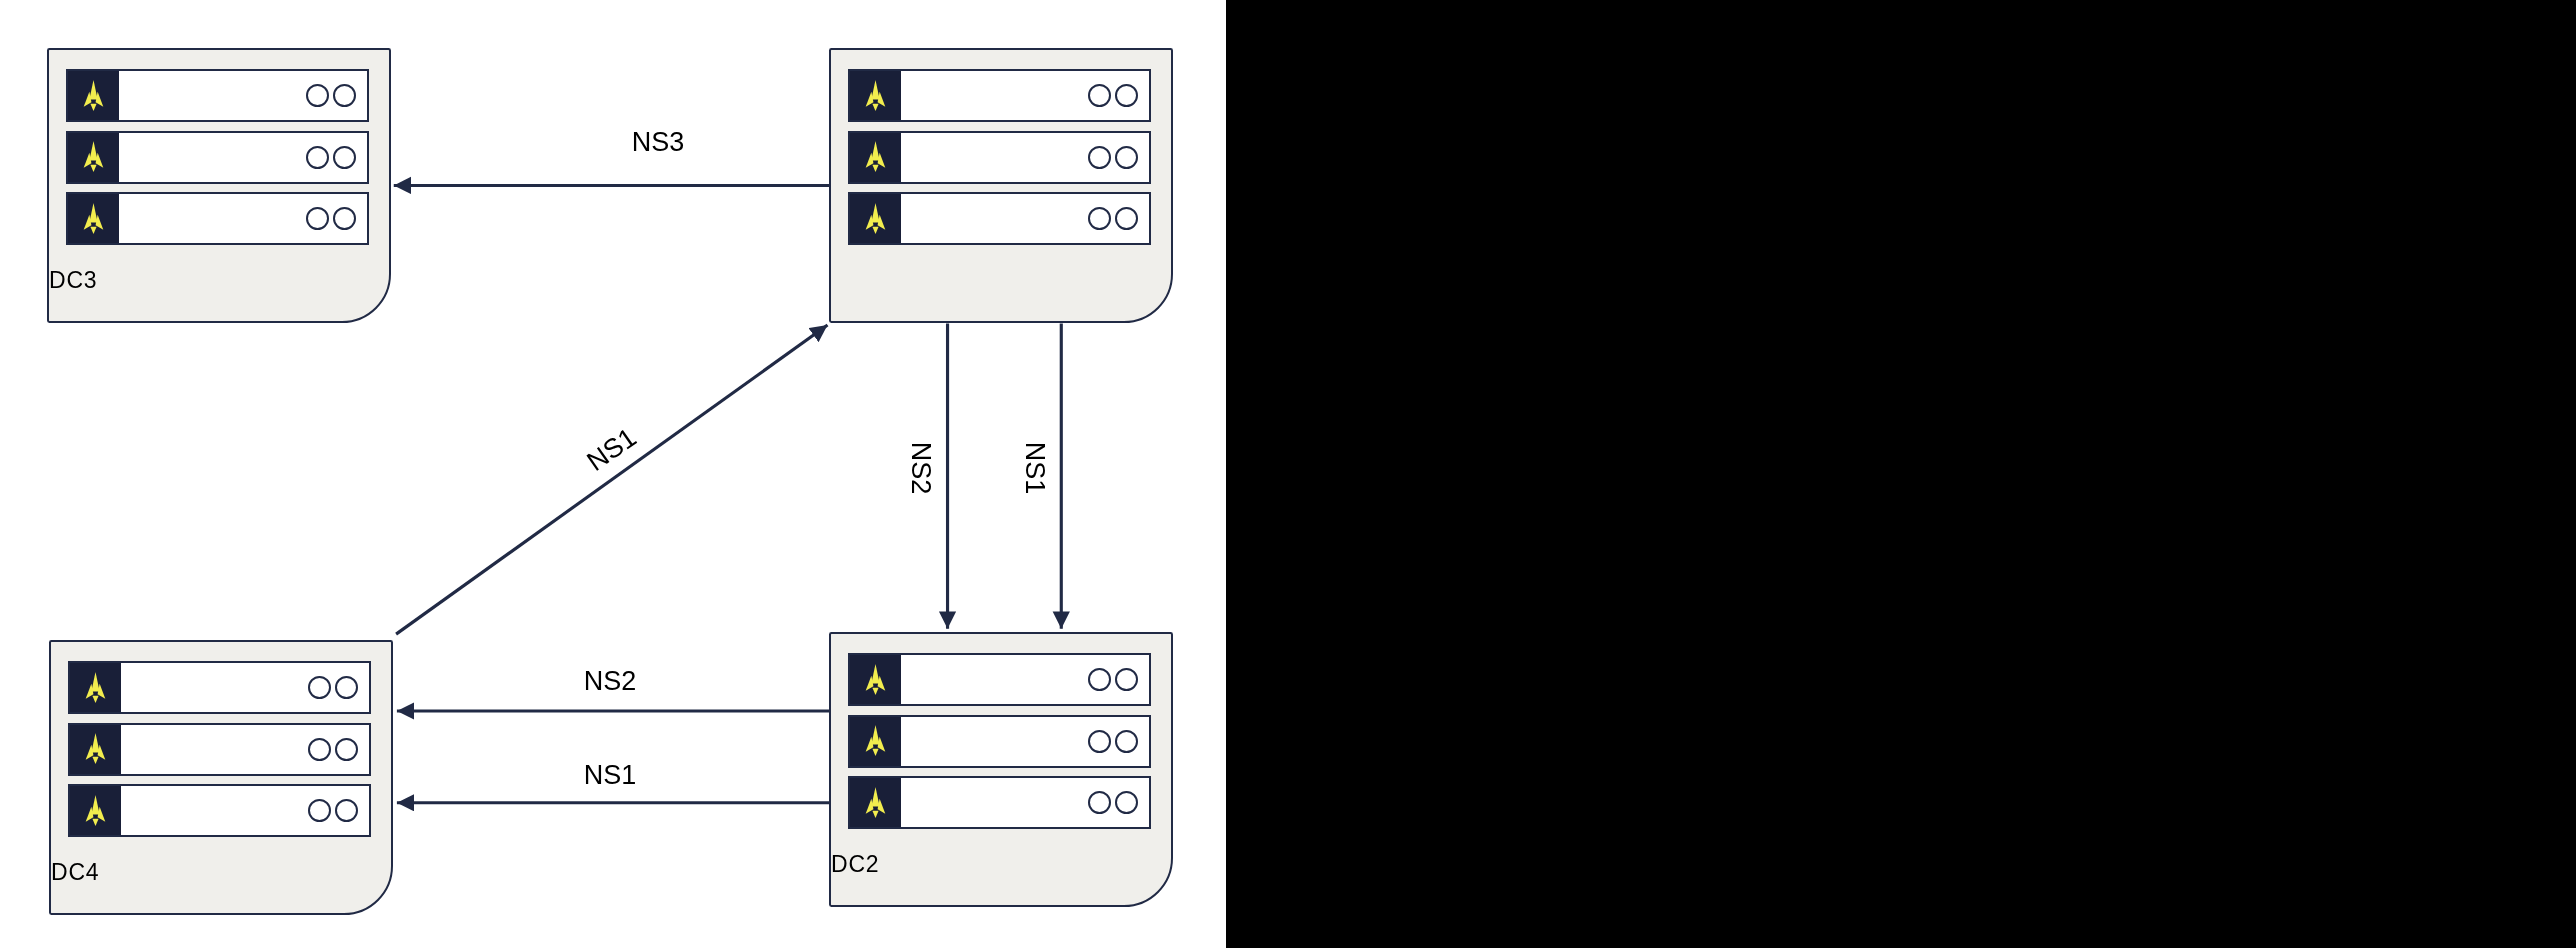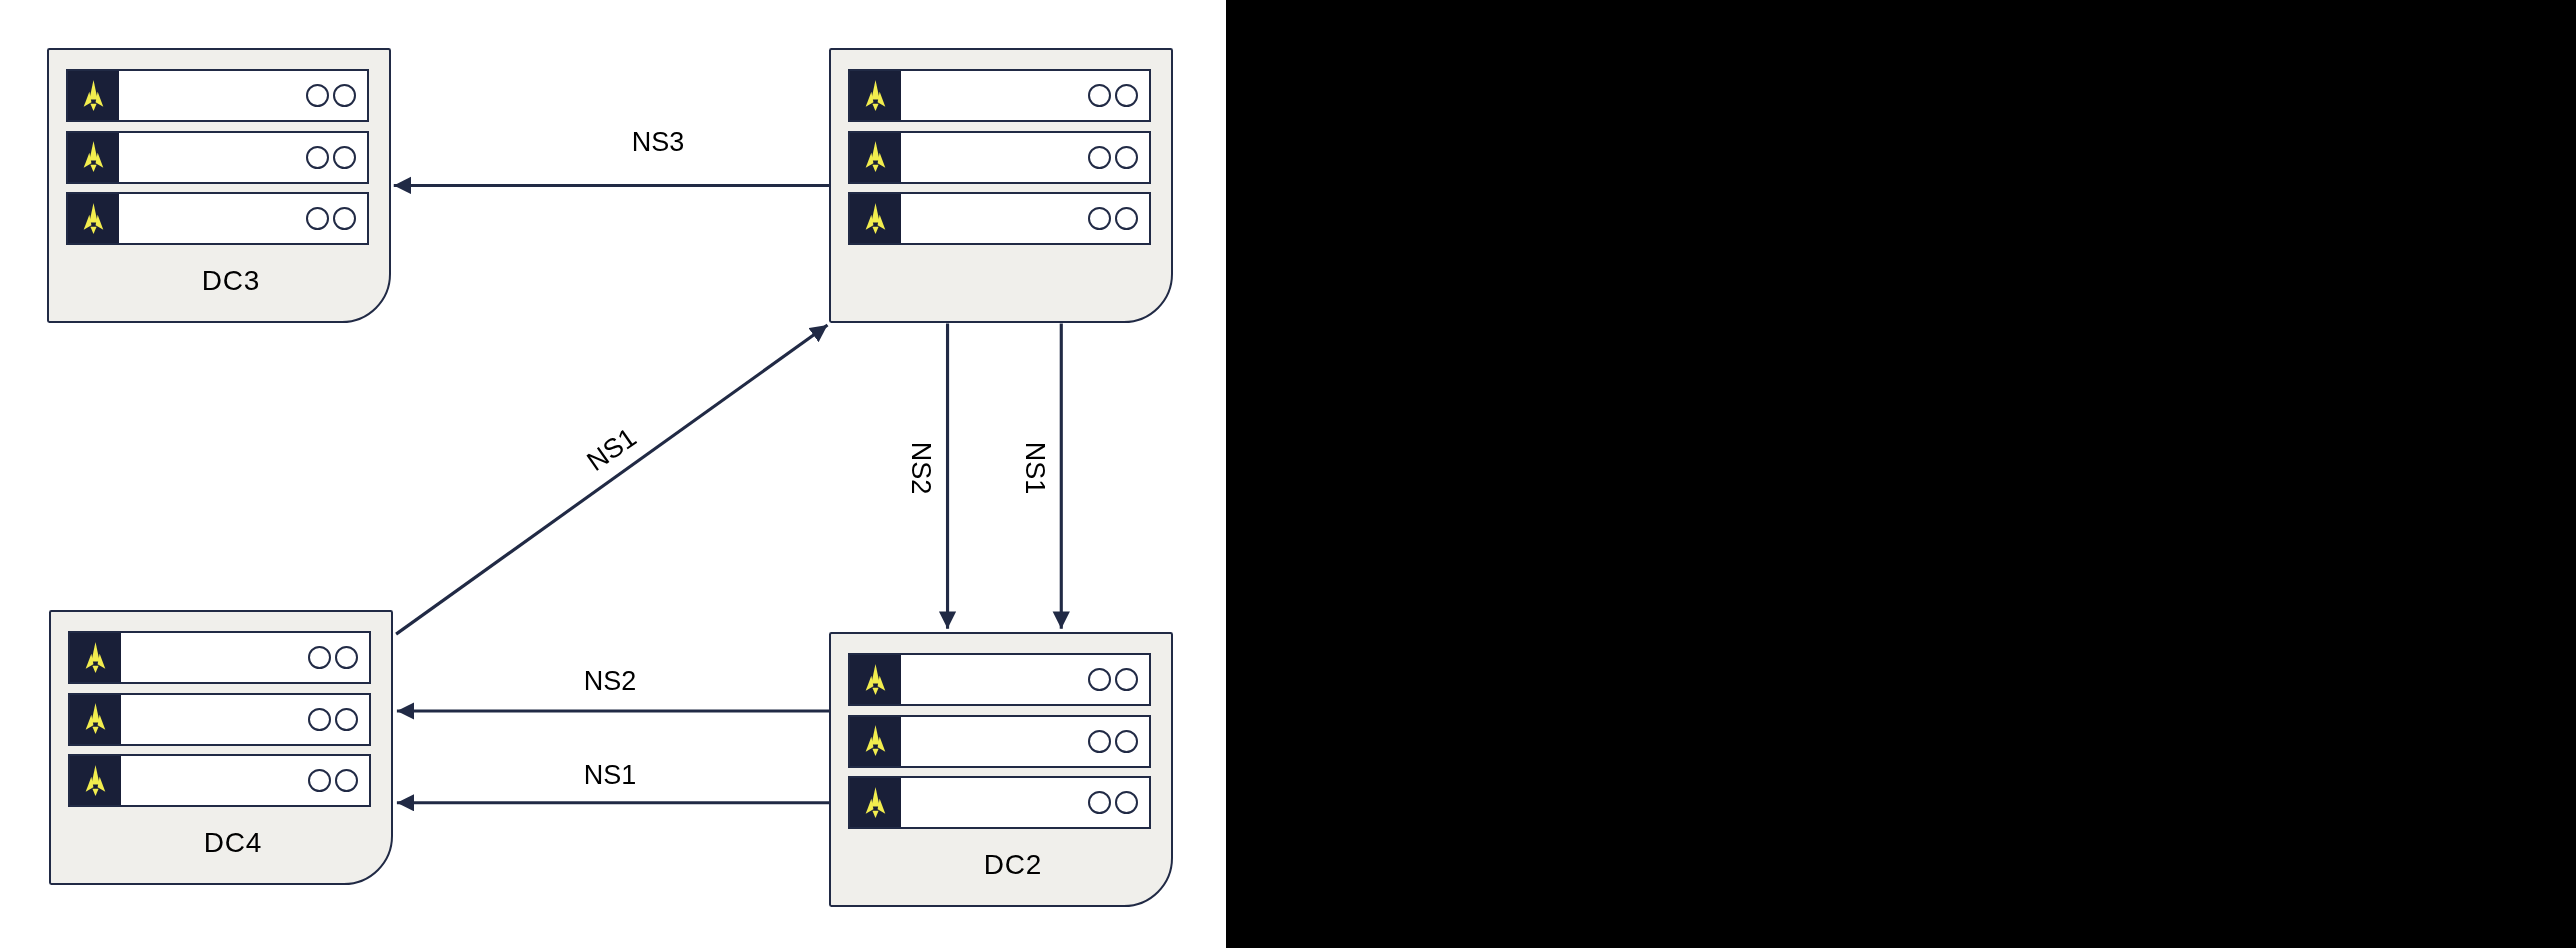--- a/index.html
+++ b/index.html
@@ -59,26 +59,24 @@
   .led {
     width: 19px; height: 19px;
     border: 2.4px solid #212a45;
     border-radius: 50%;
     background: #ffffff;
   }
   .dc-label {
     position: absolute;
     left: 0; right: 0;
     top: 213px;
-    text-align: center;
-    font-size: 28px;
+    font-size: 23px;
     line-height: 35px;
     color: #000000;
     letter-spacing: 0.8px;
-    padding-left: 24px;
   }
   
   .connectors {
     position: absolute;
     left: 0; top: 0;
     width: 1226px; height: 949px;
     pointer-events: none;
   }
   .edge-label {
     position: absolute;
@@ -197,21 +195,21 @@
           </svg>
         </div>
         <div class="leds">
             <span class="led"></span>
             <span class="led"></span>
           </div>
       </div>
     </div>
   </div>
 
-  <div class="dc-box" style="left:49px; top:610px;">
+  <div class="dc-box" style="left:49px; top:640px;">
     <div class="rows">
       <div class="server-row">
         <div class="server-tile">
           <svg width="31" height="38" viewBox="0 0 60 70">
             <polygon points="30,4 22,42 38,42" fill="#f2ed4e"></polygon>
             <polygon points="22,27 11,56 26,47" fill="#f2ed4e"></polygon>
             <polygon points="38,27 49,56 34,47" fill="#f2ed4e"></polygon>
             <polygon points="24,50 36,50 30,64" fill="#f2ed4e"></polygon>
           </svg>
         </div>

